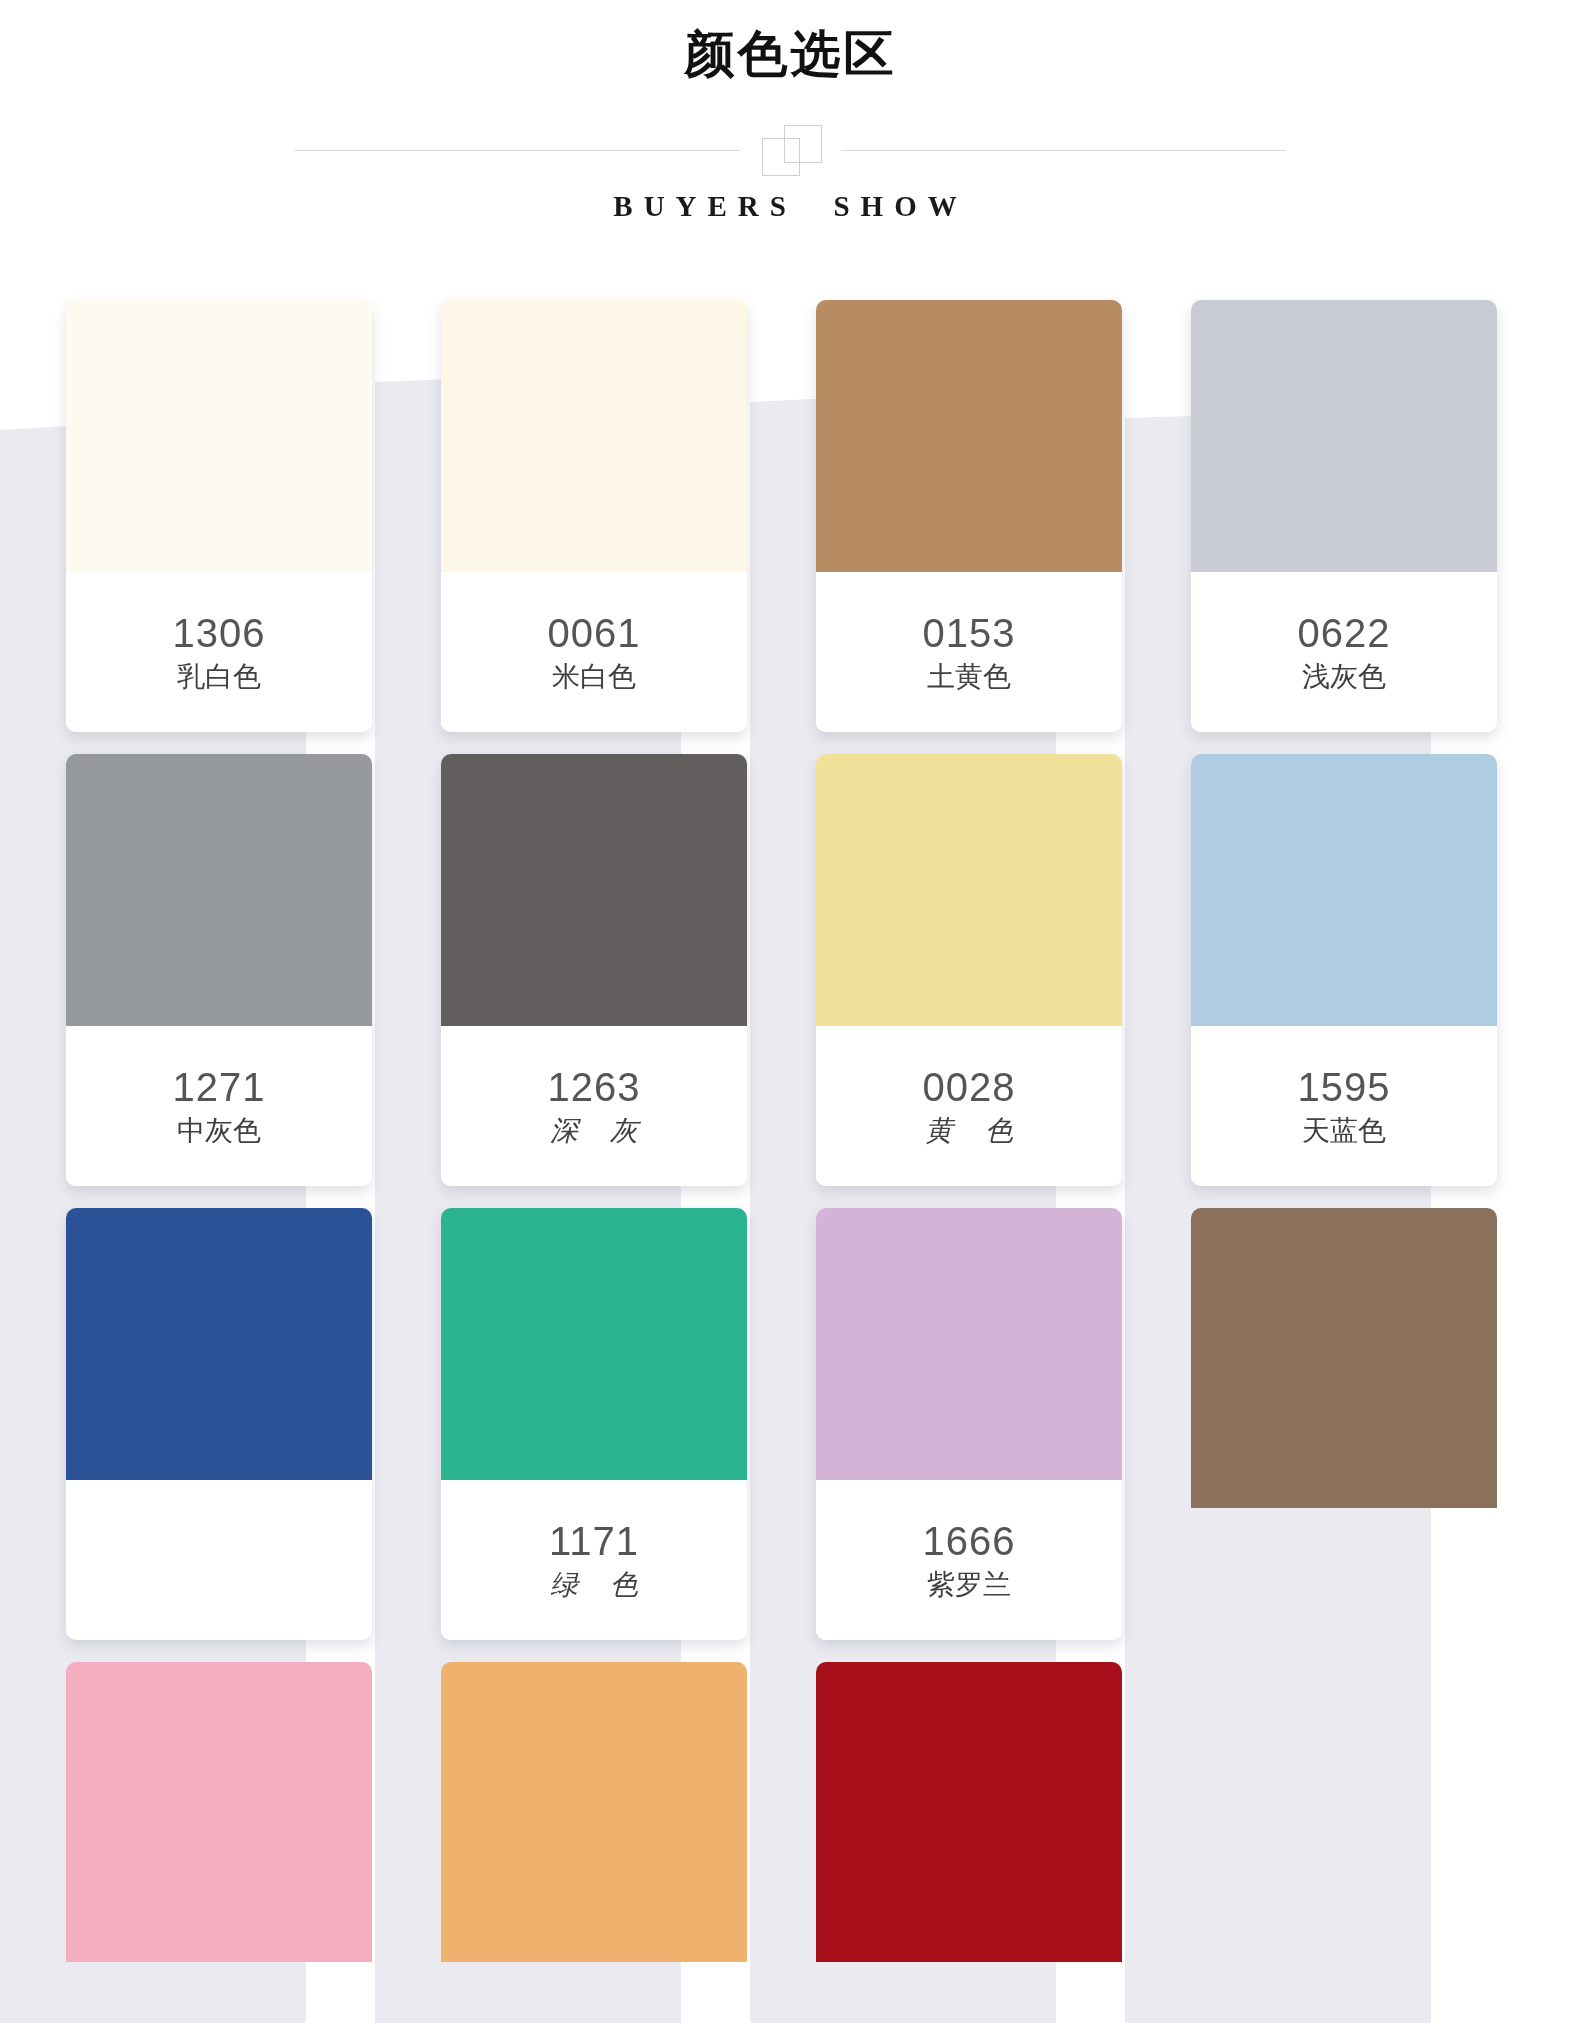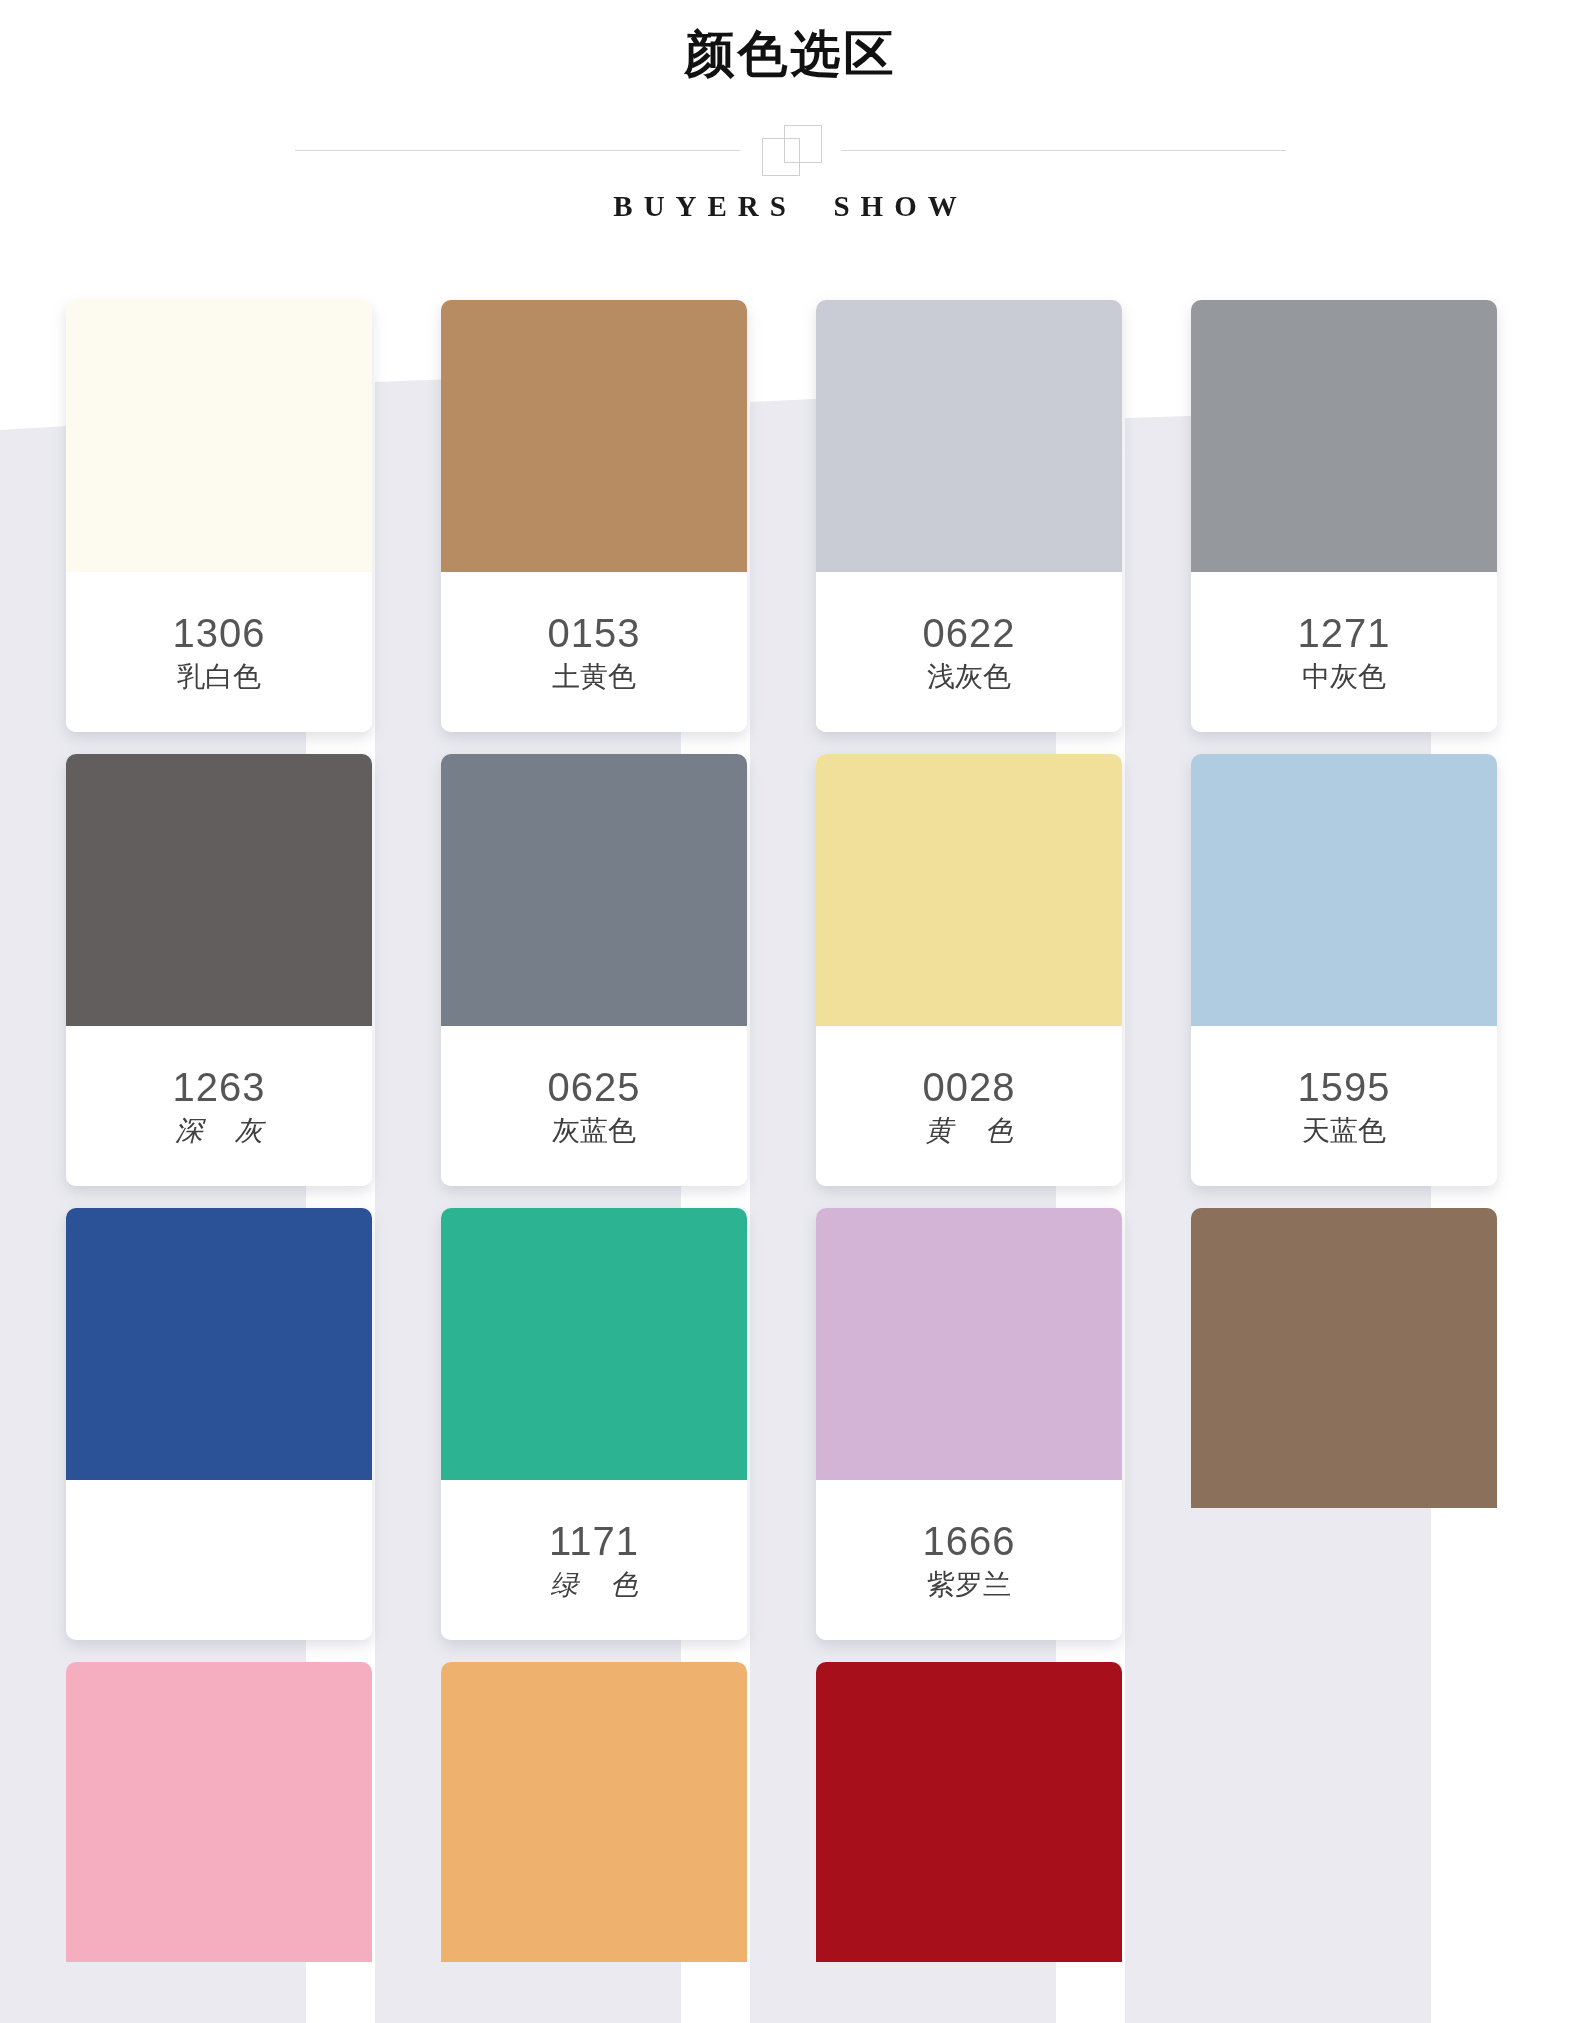--- a/index.html
+++ b/index.html
@@ -198,20 +198,27 @@
 
   <div class="grid" id="swatch-grid">
       <div class="card">
         <div class="chip" style="background: rgb(253, 251, 239);"></div>
         <div class="label">
           <div class="code">1306</div>
           <div class="cname">乳白色</div>
         </div>
       </div>
       <div class="card">
+        <div class="chip" style="background: rgb(253, 247, 231);"></div>
+        <div class="label">
+          <div class="code">0061</div>
+          <div class="cname">米白色</div>
+        </div>
+      </div>
+      <div class="card">
         <div class="chip" style="background: rgb(183, 140, 98);"></div>
         <div class="label">
           <div class="code">0153</div>
           <div class="cname">土黄色</div>
         </div>
       </div>
       <div class="card">
         <div class="chip" style="background: rgb(201, 204, 212);"></div>
         <div class="label">
           <div class="code">0622</div>
@@ -226,27 +233,20 @@
         </div>
       </div>
       <div class="card">
         <div class="chip" style="background: rgb(99, 94, 94);"></div>
         <div class="label">
           <div class="code">1263</div>
           <div class="cname spaced">深 灰</div>
         </div>
       </div>
       <div class="card">
-        <div class="chip" style="background: rgb(117, 126, 137);"></div>
-        <div class="label">
-          <div class="code">0625</div>
-          <div class="cname">灰蓝色</div>
-        </div>
-      </div>
-      <div class="card">
         <div class="chip" style="background: rgb(241, 224, 153);"></div>
         <div class="label">
           <div class="code">0028</div>
           <div class="cname spaced">黄 色</div>
         </div>
       </div>
       <div class="card">
         <div class="chip" style="background: rgb(176, 204, 224);"></div>
         <div class="label">
           <div class="code">1595</div>

